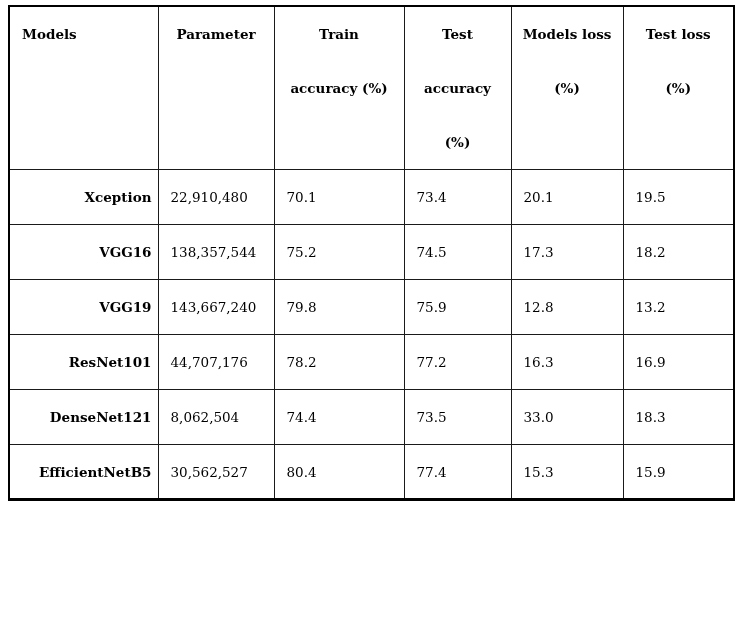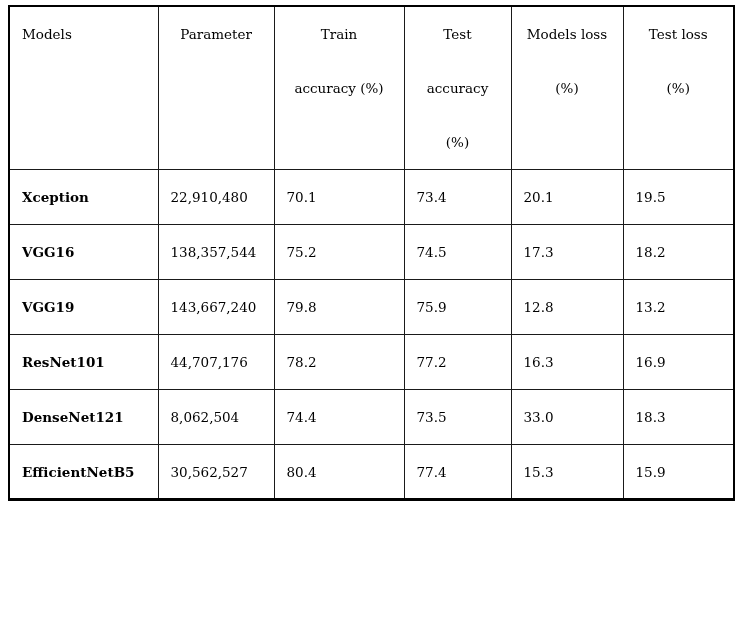--- a/index.html
+++ b/index.html
@@ -24,21 +24,21 @@
     border: 2px solid #000000;
     border-bottom-width: 3px;
   }
   th, td {
     border: 1px solid #1a1a1a;
     box-sizing: border-box;
     overflow: hidden;
     white-space: nowrap;
   }
   th {
-    font-weight: normal;
+    font-weight: bold;
     font-size: 13.5px;
     vertical-align: top;
     text-align: center;
     height: 163px;
     padding: 0 4px;
   }
   th .hline {
     line-height: 54px;
     height: 54px;
   }
@@ -49,20 +49,21 @@
   td {
     font-size: 13.5px;
     font-weight: normal;
     height: 55px;
     vertical-align: middle;
     text-align: left;
     padding: 0 6px 0 12px;
   }
   td.cell-model {
     font-weight: bold;
+    text-align: right;
   }
 </style>
 </head>
 <body>
 
 <div class="page">
   <table class="model-table">
     <colgroup>
       <col style="width:149px">
       <col style="width:116px">

